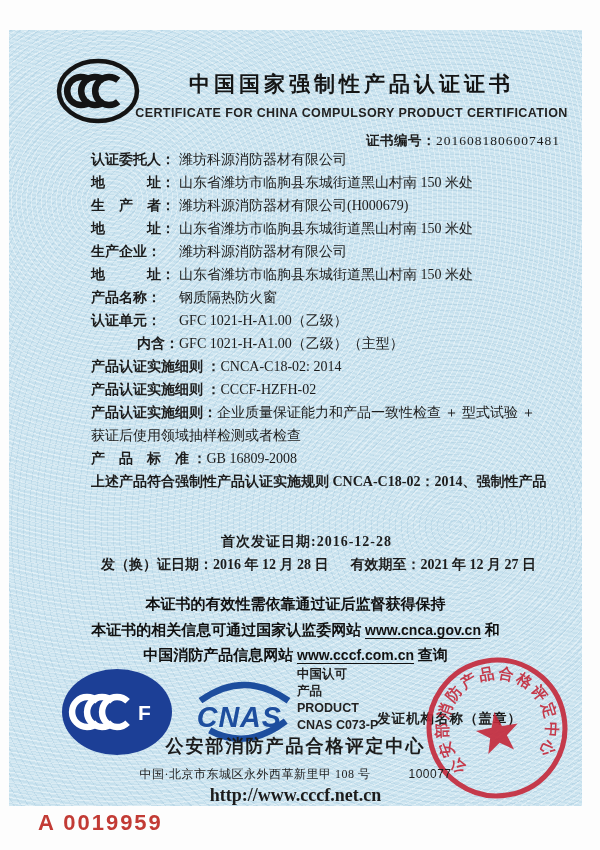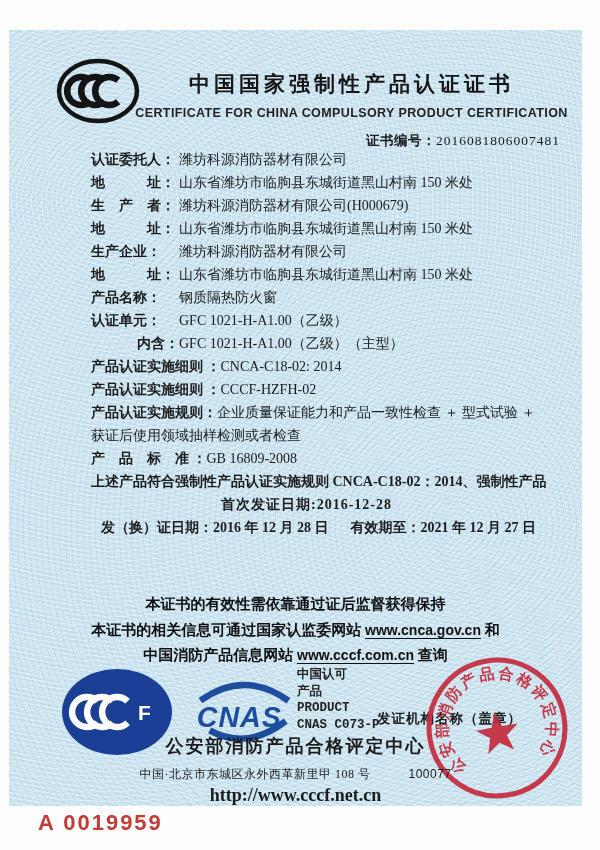--- a/index.html
+++ b/index.html
@@ -27,34 +27,34 @@
   .certno { position:absolute; right:22px; top:102px; font-size:13.5px; font-weight:700; letter-spacing:.5px; }
   .certno .num { font-weight:400; letter-spacing:1px; }
 
   .fields { position:absolute; left:82px; right:10px; top:118px; font-size:14px; line-height:23px; }
   .frow { white-space:nowrap; }
   .lbl { display:inline-block; width:88px; font-weight:700; vertical-align:top; }
   .lbl.nat { width:auto; }
   .lbl.rt { text-align:right; }
   .val { font-weight:400; }
   .bold { font-weight:700; }
-  .first-issue { margin-left:130px; font-weight:700; letter-spacing:1px; }
+  .first-issue { margin-left:130px; font-weight:700; letter-spacing:1px;margin-top:37px; }
   .issue-row { margin-left:-26px; font-weight:700;text-align:center; }
   .issue-row .gap { display:inline-block; width:22px; }
 
   .notes { position:absolute; left:0; right:0; top:562px; text-align:center;
            font-size:15px; font-weight:700; line-height:25.5px; color:#111; }
   .notes .url { font-family:"Liberation Sans","DejaVu Sans",sans-serif; font-size:14px;
                 text-decoration:underline; text-underline-offset:3px; }
 
   .cccf-logo { position:absolute; left:50px; top:636px; width:120px; height:92px; }
   .cnas-logo { position:absolute; left:184px; top:642px; width:102px; height:76px; }
   .accr { position:absolute; left:288px; top:636px; font-size:12.5px; line-height:17px;
           font-weight:700; color:#222; }
-  .accr .en { font-family:Liberation Mono, monospace; }
+  .accr .en { font-family:Liberation Sans, sans-serif; }
 
   .seal-label { position:absolute; left:368px; top:680px; font-size:13.5px; font-weight:700;
                 letter-spacing:1px; white-space:nowrap; }
   .seal { position:absolute; left:412px; top:622px; width:152px; height:152px;
           transform:rotate(-10deg); opacity:.9; }
 
   .issuer { position:absolute; left:0; right:0; top:704px; text-align:center; }
   .issuer-name { font-size:18px; font-weight:700; letter-spacing:2px; }
   .issuer-addr { margin-top:8px; font-size:12px; letter-spacing:.5px; }
   .issuer-addr .post { display:inline-block; margin-left:38px; font-family:"Liberation Sans","DejaVu Sans",sans-serif; }
@@ -89,21 +89,21 @@
     <div class="frow"><span class="lbl">地　　　址：</span><span class="val">山东省潍坊市临朐县东城街道黑山村南 150 米处</span></div>
     <div class="frow"><span class="lbl">生　产　者：</span><span class="val">潍坊科源消防器材有限公司(H000679)</span></div>
     <div class="frow"><span class="lbl">地　　　址：</span><span class="val">山东省潍坊市临朐县东城街道黑山村南 150 米处</span></div>
     <div class="frow"><span class="lbl">生产企业：</span><span class="val">潍坊科源消防器材有限公司</span></div>
     <div class="frow"><span class="lbl">地　　　址：</span><span class="val">山东省潍坊市临朐县东城街道黑山村南 150 米处</span></div>
     <div class="frow"><span class="lbl">产品名称：</span><span class="val">钢质隔热防火窗</span></div>
     <div class="frow"><span class="lbl">认证单元：</span><span class="val">GFC 1021-H-A1.00（乙级）</span></div>
     <div class="frow"><span class="lbl rt">内含：</span><span class="val">GFC 1021-H-A1.00（乙级）（主型）</span></div>
     <div class="frow"><span class="lbl nat">产品认证实施细则 ：</span><span class="val">CNCA-C18-02: 2014</span></div>
     <div class="frow"><span class="lbl nat">产品认证实施细则 ：</span><span class="val">CCCF-HZFH-02</span></div>
-    <div class="frow"><span class="lbl nat">产品认证实施规则：</span><span class="val">企业质量保证能力和产品一致性检查 ＋ 型式试验 ＋</span></div>
+    <div class="frow"><span class="lbl nat">产品认证实施细则：</span><span class="val">企业质量保证能力和产品一致性检查 ＋ 型式试验 ＋</span></div>
     <div class="frow"><span class="val">获证后使用领域抽样检测或者检查</span></div>
     <div class="frow"><span class="lbl nat">产　品　标　准 ：</span><span class="val">GB 16809-2008</span></div>
     <div class="frow bold">上述产品符合强制性产品认证实施规则 CNCA-C18-02：2014、强制性产品</div>
     <div class="frow first-issue">首次发证日期:2016-12-28</div>
     <div class="frow issue-row">
       <span>发（换）证日期：</span><span>2016 年 12 月 28 日</span><span class="gap"></span><span>有效期至：</span><span>2021 年 12 月 27 日</span>
     </div>
   </div>
 
   <div class="notes">

